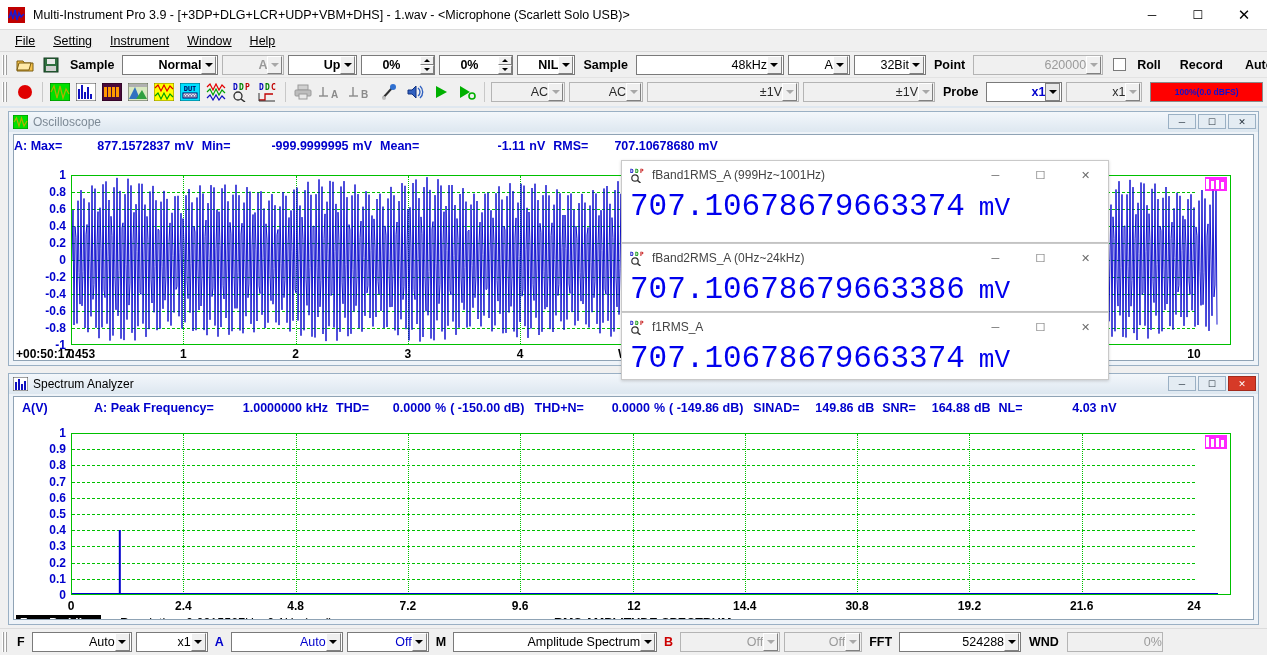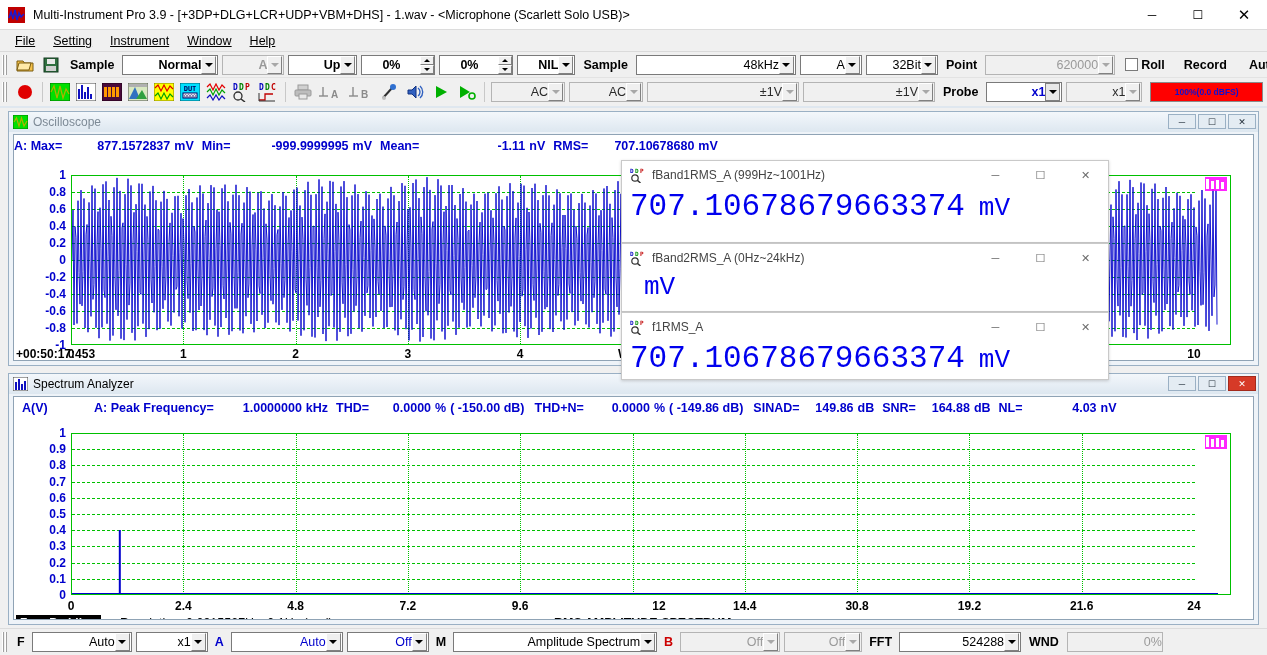--- a/index.html
+++ b/index.html
@@ -104,21 +104,21 @@
   }
   .spinbox .spin-btns div.up:after {
     content: ""; border-left: 3px solid transparent; border-right: 3px solid transparent;
     border-bottom: 3px solid #000;
   }
   .spinbox .spin-btns div.dn:after {
     content: ""; border-left: 3px solid transparent; border-right: 3px solid transparent;
     border-top: 3px solid #000;
   }
 
-  .checkwrap { display: flex; align-items: center; gap: 3px; padding: 0 8px; flex: none; }
+  .checkwrap { display: flex; align-items: center; gap: 11px; padding: 0 8px; flex: none; }
   .checkbox { width: 13px; height: 13px; background: #fff; border: 1px solid #7a7a7a; flex: none; }
   .btn-flat {
     height: 22px; padding: 0 10px; display: flex; align-items: center; justify-content: center;
     font-size: 12.5px; font-weight: bold; color: #000; background: #f0f0f0;
     border: 1px solid transparent; flex: none;
   }
   .sep-v { width: 1px; height: 20px; background: #c8c8c8; margin: 0 4px; flex: none; }
 
   
   .icon-btn {
@@ -291,21 +291,21 @@
       <div class="dn"></div>
     </div>
   </div>
   <div class="combo" style="width:58px">
     <div class="cval">NIL</div>
     <div class="arrow"></div>
   </div>
 
   <div class="tb-label">Sample</div>
 
-  <div class="combo" style="width:160px">
+  <div class="combo" style="width:148px">
     <div class="cval thin">48kHz</div>
     <div class="arrow"></div>
   </div>
   <div class="combo" style="width:62px">
     <div class="cval thin">A</div>
     <div class="arrow"></div>
   </div>
   <div class="combo" style="width:72px">
     <div class="cval thin">32Bit</div>
     <div class="arrow"></div>
@@ -689,21 +689,21 @@
           <rect x="11" y="3" width="3" height="9" fill="#ffffff"></rect>
           <rect x="16" y="5" width="3" height="7" fill="#ffffff"></rect>
         </svg>
       </div>
       <div id="spec-xticks">
           <div class="xlab" style="left: 57px; top: 182px;">0</div>
           <div class="xlab" style="left: 169.3px; top: 182px;">2.4</div>
           <div class="xlab" style="left: 281.6px; top: 182px;">4.8</div>
           <div class="xlab" style="left: 393.9px; top: 182px;">7.2</div>
           <div class="xlab" style="left: 506.2px; top: 182px;">9.6</div>
-          <div class="xlab" style="left: 645px; top: 182px;">12</div>
+          <div class="xlab" style="left: 620px; top: 182px;">12</div>
           <div class="xlab" style="left: 730.8px; top: 182px;">14.4</div>
           <div class="xlab" style="left: 843.1px; top: 182px;">30.8</div>
           <div class="xlab" style="left: 955.4px; top: 182px;">19.2</div>
           <div class="xlab" style="left: 1067.7px; top: 182px;">21.6</div>
           <div class="xlab" style="left: 1180px; top: 182px;">24</div>
         </div>
       <div class="axis-unit" style="right:18px; top:200px;">kHz</div>
 
       <div class="zero-pad" style="left:2px; top:198px;">Zero Padding</div>
       <div class="status-txt" style="left:106px; top:199px;">Resolution: 0.0915527Hz, 0.1Hz (real)</div>
@@ -794,20 +794,21 @@
       </svg>
     </div>
     <div class="ddp-name">fBand2RMS_A (0Hz~24kHz)</div>
     <div class="ddp-btns">
       <div class="ddp-btn">─</div>
       <div class="ddp-btn">☐</div>
       <div class="ddp-btn">✕</div>
     </div>
   </div>
   <div class="ddp-val">
+    <span>707.10678679663386</span>
     <span class="unit">mV</span>
   </div>
 </div>
 
 <div class="ddp-win" style="left:621px; top:312px; width:488px; height:68px; z-index:32;">
   <div class="ddp-title">
     <div class="ddp-ico">
       <svg width="16" height="16" viewBox="0 0 16 16">
         <text x="0" y="6" font-size="6" font-family="monospace" font-weight="bold" fill="#0000c0">D</text>
         <text x="5" y="6" font-size="6" font-family="monospace" font-weight="bold" fill="#009000">D</text>

